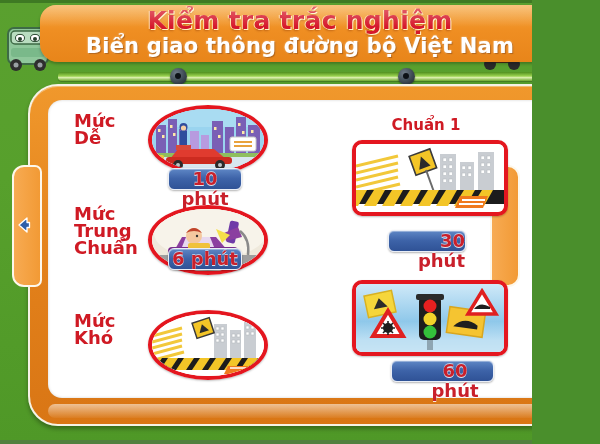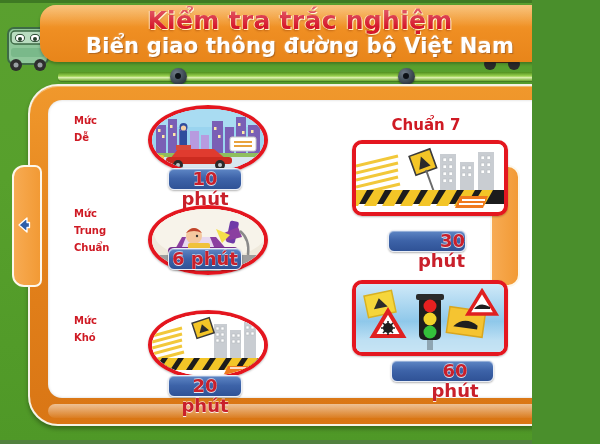--- a/index.html
+++ b/index.html
@@ -72,21 +72,21 @@
 
   
   .sidetab{position:absolute;top:165px;width:26px;height:118px;
     background:linear-gradient(90deg,#f7ab53,#f29a35);
     border:2px solid #fdf8ec;}
   .sidetab-left{left:12px;border-radius:12px 7px 7px 12px;}
   .sidetab-right{right:12px;border-radius:7px 12px 12px 7px;}
   .arrow-left{position:absolute;left:14px;top:215px;width:20px;height:20px;}
 
   
-  .lvl-label{position:absolute;color:#cf1a24;font-weight:bold;font-size:10px;line-height:17px;}
+  .lvl-label{position:absolute;color:#cf1a24;font-weight:bold;font-size:18px;line-height:17px;}
   .ellipse{position:absolute;width:112px;height:62px;border-radius:50%;
     border:4px solid #e4161f;overflow:hidden;box-shadow:0 1px 2px rgba(0,0,0,.25);}
   .ell-img{position:absolute;left:0;top:0;width:100%;height:100%;}
 
   
   .pill{position:absolute;height:20px;border-radius:6px;
     background:linear-gradient(180deg,#5e86c5 0%,#3d63a8 48%,#2f5296 100%);
     border:1px solid #e9eef7;
     box-shadow:0 1px 2px rgba(0,0,0,.3), inset 0 1px 0 rgba(255,255,255,.35);
     color:#c9202b;font-weight:bold;font-size:18px;text-align:center;line-height:20px;
@@ -313,23 +313,22 @@
             <path d="M96 44 L106 44 L98 56 L88 56 Z"></path>
           </g>
         </g>
         <g>
           <path d="M76 52 L96 52 L92 60 L72 60 Z" fill="#f07a1e"></path>
           <path d="M78 54 L94 54" stroke="#fff" stroke-width="1.5"></path>
         </g>
       </g>
     </svg>
   </div>
-  <div class="pill" style="left:168px;top:375px;width:72px;">20 phút</div>
-
-  <div class="std-label" style="left:352px;top:116px;width:148px;">Chuẩn 7</div>
+
+  <div class="std-label" style="left:352px;top:116px;width:148px;">Chuẩn 1</div>
   <div class="rect" style="left:352px;top:140px;">
     <svg class="rect-img" viewBox="0 0 148 68" preserveAspectRatio="none">
       <rect width="148" height="68" fill="#ffffff"></rect>
       <g stroke="#f2c83a" stroke-width="3">
         <line x1="0" y1="22" x2="42" y2="12"></line>
           <line x1="0" y1="29" x2="42" y2="19"></line>
         <line x1="0" y1="36" x2="42" y2="26"></line>
           <line x1="0" y1="43" x2="42" y2="33"></line>
         <line x1="2" y1="50" x2="44" y2="40"></line>
       </g>

